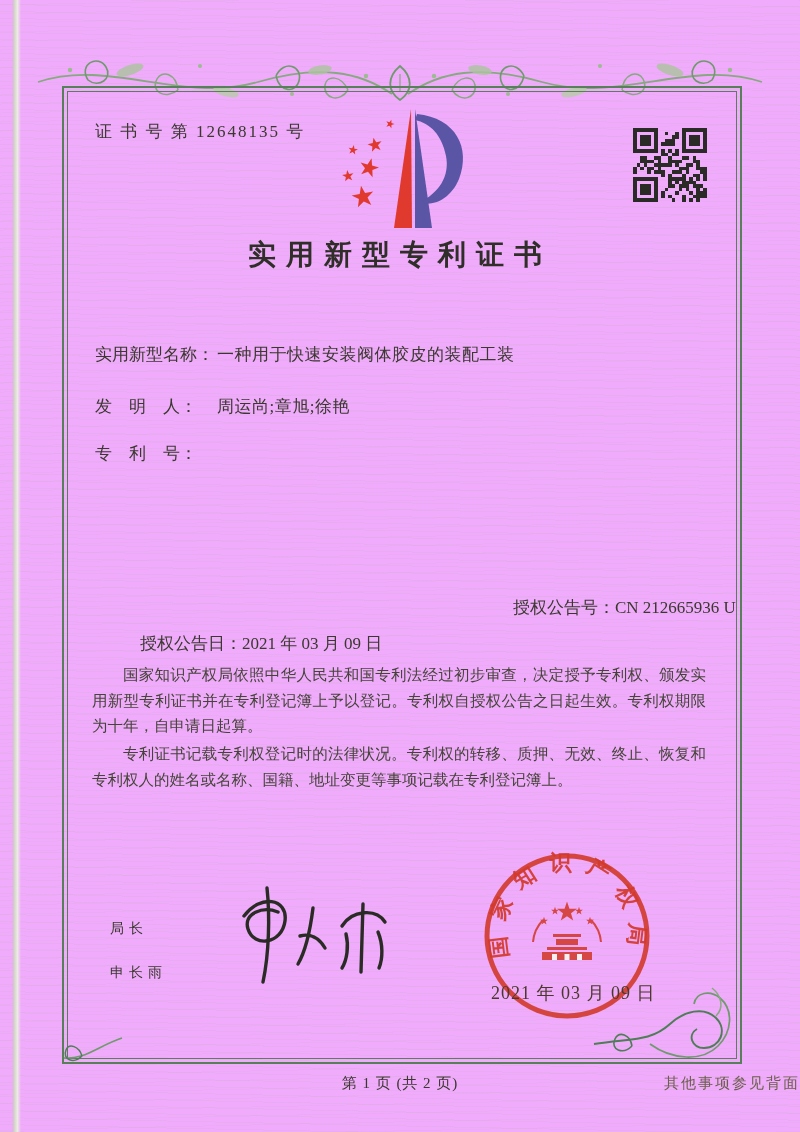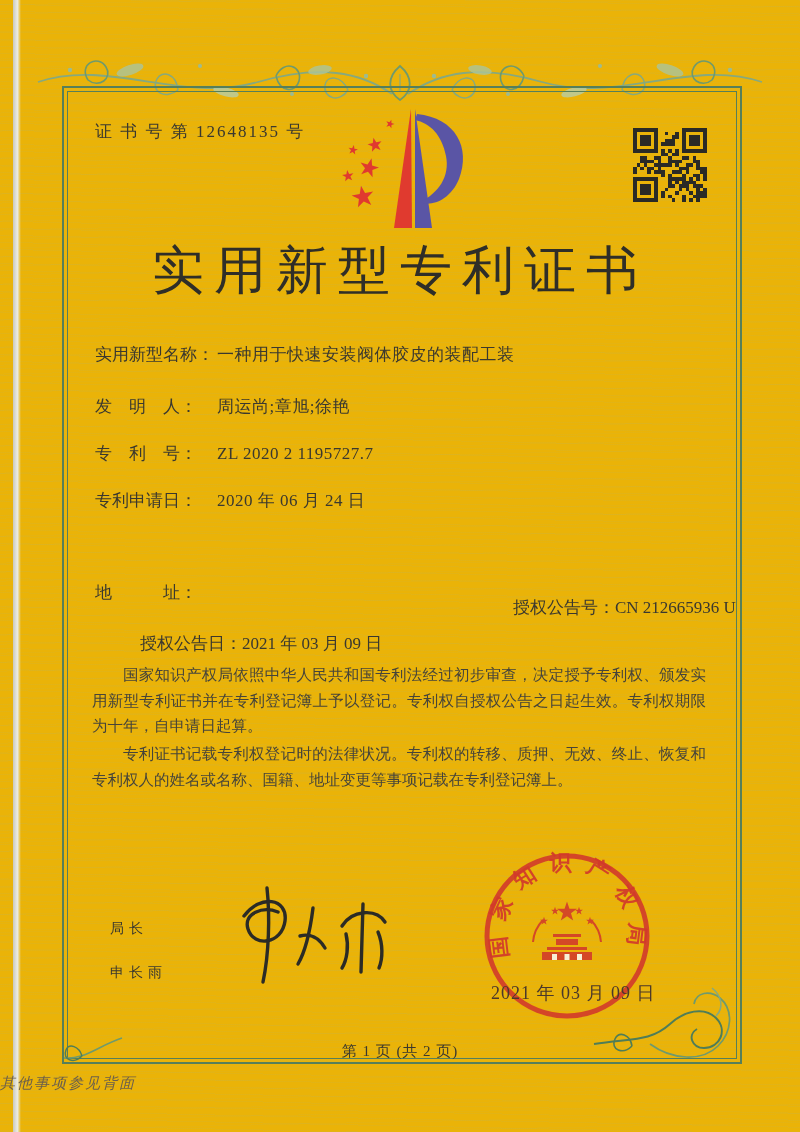--- a/index.html
+++ b/index.html
@@ -7,21 +7,21 @@
     --ink:#3a382f;
     --border-green:#567f5a;
     --leaf-green:#8aab84;
     --seal-red:#d23a2b;
     --logo-red:#e03a2f;
     --logo-blue:#5a55a5;
     --date-ink:#4a382b;
   }
   .page{
     position:relative;width:800px;height:1132px;margin:0 auto;
-    background:#eab308;overflow:hidden;
+    background:#f0abfc;overflow:hidden;
     font-family:"Liberation Serif","DejaVu Serif",serif;
     color:var(--ink);
   }
   
   .page::before{
     content:"";position:absolute;inset:0;pointer-events:none;
     background:
       repeating-linear-gradient(1.2deg, rgba(160,180,140,.10) 0 1px, transparent 1px 7px),
       repeating-linear-gradient(-1.2deg, rgba(160,180,140,.07) 0 1px, transparent 1px 9px);
   }
@@ -29,37 +29,37 @@
     background:linear-gradient(90deg,#c9c9bf,#ecece4 55%,rgba(236,236,228,0));}
   
   .frame{position:absolute;left:62px;top:86px;width:676px;height:974px;
     border:2px solid var(--border-green);}
   .frame-inner{position:absolute;inset:3px;border:1px solid var(--border-green);}
   .ornament{position:absolute;pointer-events:none;}
   .cert-no{position:absolute;left:95px;top:120px;font-size:17px;letter-spacing:2px;}
   .logo{position:absolute;left:338px;top:104px;}
   .qr{position:absolute;left:633px;top:128px;width:74px;height:74px;}
   .title{position:absolute;left:0;top:236px;width:100%;margin:0;text-align:center;
-    font-size:52px;font-weight:normal;letter-spacing:10px;color:#2f2e28;}
+    font-size:28px;font-weight:bold;letter-spacing:10px;color:#2f2e28;}
   .row{position:absolute;left:95px;display:flex;font-size:17px;line-height:27px;}
   .row .lbl{flex:0 0 122px;white-space:pre;}
   .row .val{width:470px;letter-spacing:.5px;}
   .grant-pair{position:absolute;font-size:17px;white-space:pre;margin-left:45px;}
   .paras{position:absolute;left:92px;top:662px;width:618px;font-size:15.5px;
     line-height:1.66;text-align:justify;color:#46443a;}
   .paras p{margin:0 4px 2px 0;text-indent:2em;}
   .signer{position:absolute;left:110px;font-size:14px;letter-spacing:5px;}
   .sig{position:absolute;left:212px;top:876px;}
   .seal{position:absolute;left:472px;top:842px;}
   .seal-date{position:absolute;left:491px;top:981px;font-size:18px;
     color:var(--date-ink);letter-spacing:1px;white-space:pre;}
-  .page-num{position:absolute;left:0;top:1042px;width:100%;text-align:center;
+  .page-num{position:absolute;left:0;top:1074px;width:100%;text-align:center;
     font-size:15px;letter-spacing:1px;}
-  .back-note{position:absolute;left:0;top:1074px;width:100%;text-align:left;
-    font-size:15px;font-style:italic;color:#6b5f4c;letter-spacing:2px;}
+  .back-note{position:absolute;left:0;top:1074px;width:100%;text-align:right;
+    font-size:15px;color:#6b5f4c;letter-spacing:2px;}
 </style>
 </head>
 <body>
 
 <div class="page">
   <div class="spine"></div>
 
   <svg class="ornament" style="left:30px;top:40px;" width="740" height="78" viewBox="0 0 740 78">
     <defs>
       <g id="halfg">
@@ -350,28 +350,22 @@
   <div class="row" style="top:341px">
     <span class="lbl">实用新型名称：</span>
     <span class="val">一种用于快速安装阀体胶皮的装配工装</span>
   </div>
   <div class="row" style="top:393px">
     <span class="lbl">发　明　人：</span>
     <span class="val">周运尚;章旭;徐艳</span>
   </div>
   <div class="row" style="top:440px">
     <span class="lbl">专　利　号：</span>
-    <span class="val">ZL 2020 2 1195727.7</span>
-  </div>
-  <div class="row" style="top:487px">
-    <span class="lbl">专利申请日：</span>
-    <span class="val">2020 年 06 月 24 日</span>
   </div>
   <div class="row" style="top:579px">
-    <span class="lbl">地　　　址：</span>
   </div>
 
   <div class="grant-pair" style="left:95px;top:632px"><span>授权公告日：</span><span>2021 年 03 月 09 日</span></div>
   <div class="grant-pair" style="left:468px;top:596px"><span>授权公告号：</span><span>CN 212665936 U</span></div>
 
   <div class="paras">
     <p>国家知识产权局依照中华人民共和国专利法经过初步审查，决定授予专利权、颁发实用新型专利证书并在专利登记簿上予以登记。专利权自授权公告之日起生效。专利权期限为十年，自申请日起算。</p>
     <p>专利证书记载专利权登记时的法律状况。专利权的转移、质押、无效、终止、恢复和专利权人的姓名或名称、国籍、地址变更等事项记载在专利登记簿上。</p>
   </div>
 

